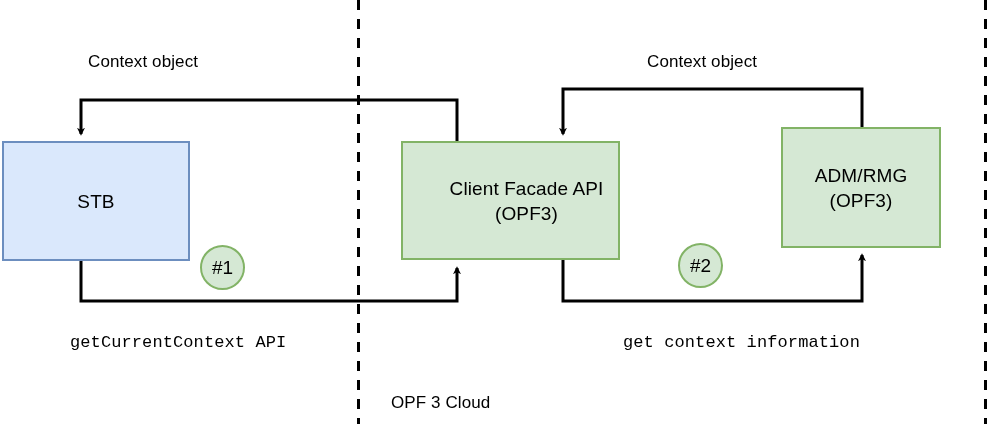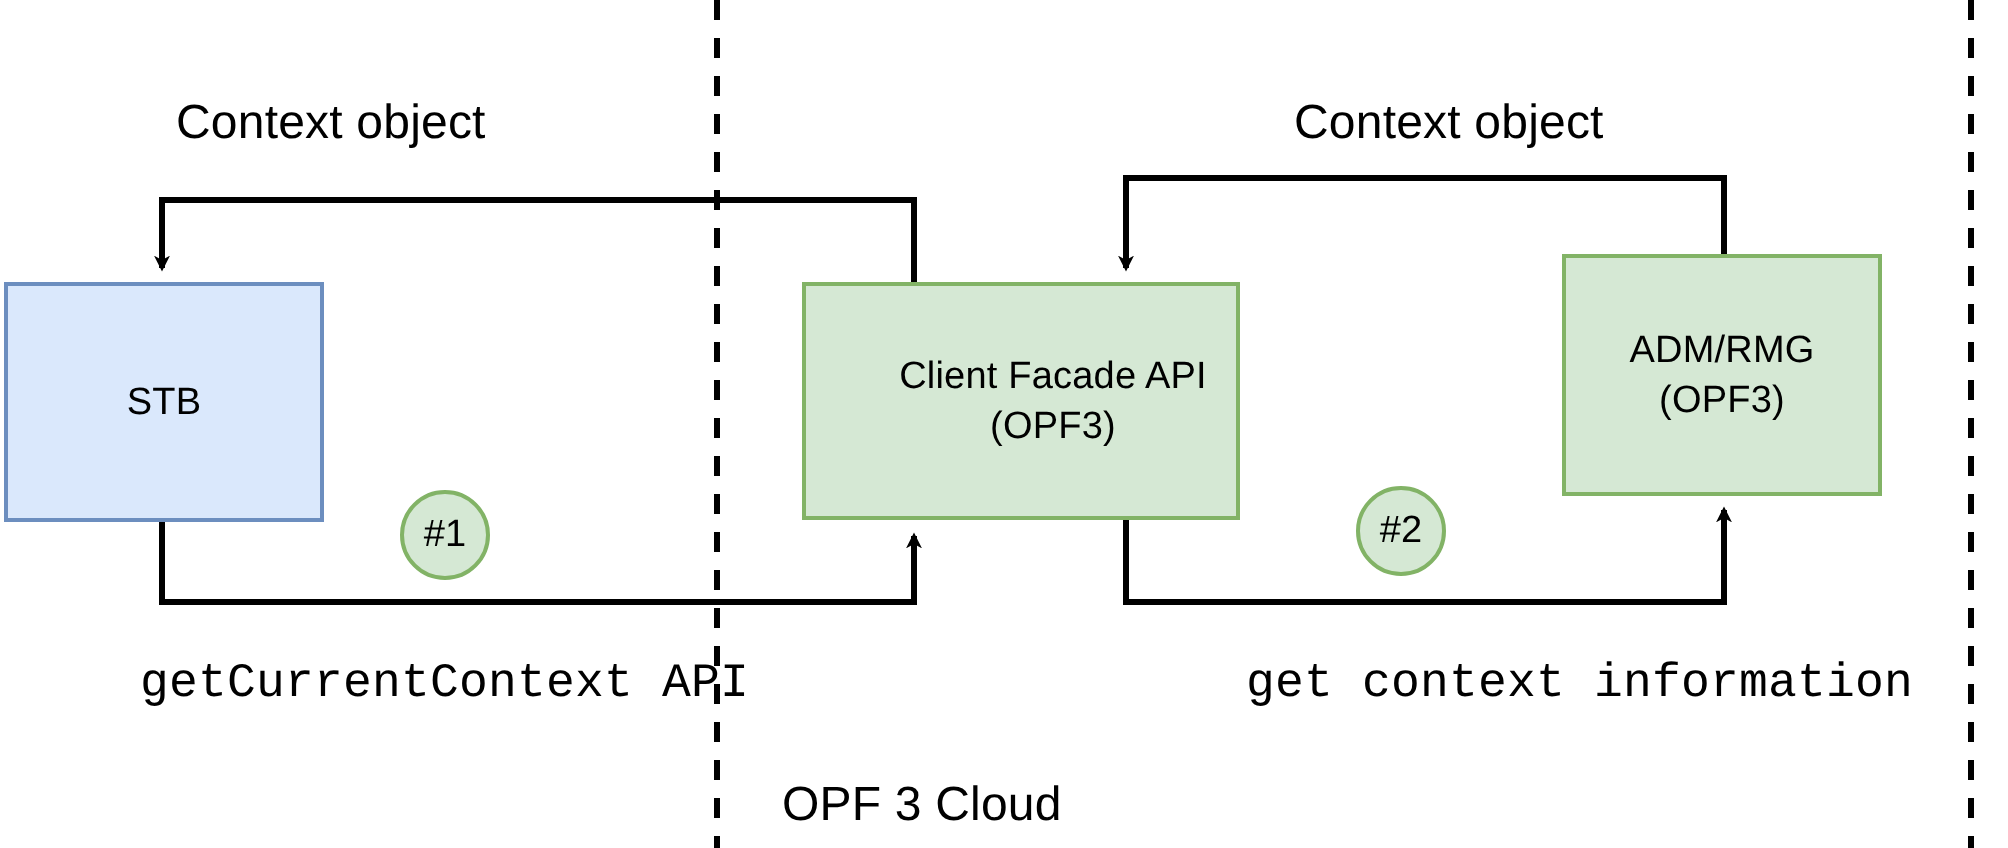--- a/index.html
+++ b/index.html
@@ -34,21 +34,21 @@
     text-align: center;
     font-size: 19px;
     line-height: 25px;
     color: #000000;
     white-space: pre-line;
     letter-spacing: 0.1px;
   }
   .node-stb {
     left: 2px;
     top: 141px;
-    width: 160px;
+    width: 188px;
     height: 120px;
     background: #dae8fc;
     border: 2px solid #6c8ebf;
   }
   .node-facade {
     left: 401px;
     top: 141px;
     width: 219px;
     height: 119px;
     background: #d5e8d4;
@@ -74,21 +74,21 @@
     background: #d5e8d4;
     border: 2px solid #82b366;
     font-size: 19px;
     color: #000000;
   }
   .badge-1 { left: 200px; top: 245px; width: 45px; height: 45px; }
   .badge-2 { left: 678px; top: 243px; width: 45px; height: 45px; }
 
   .edge-label {
     position: absolute;
-    font-size: 24px;
+    font-size: 17px;
     line-height: 23px;
     color: #000000;
     white-space: nowrap;
     letter-spacing: 0.1px;
   }
   .lbl-ctx-left    { left: 88px;  top: 50px; }
   .lbl-ctx-right   { left: 647px; top: 50px; }
   .lbl-getcurrent  { left: 70px;  top: 331px; font-family: Liberation Mono, monospace; }
   .lbl-getctxinfo  { left: 623px; top: 331px; font-family: Liberation Mono, monospace; }
   .lbl-cloud       { left: 391px; top: 391px; }

